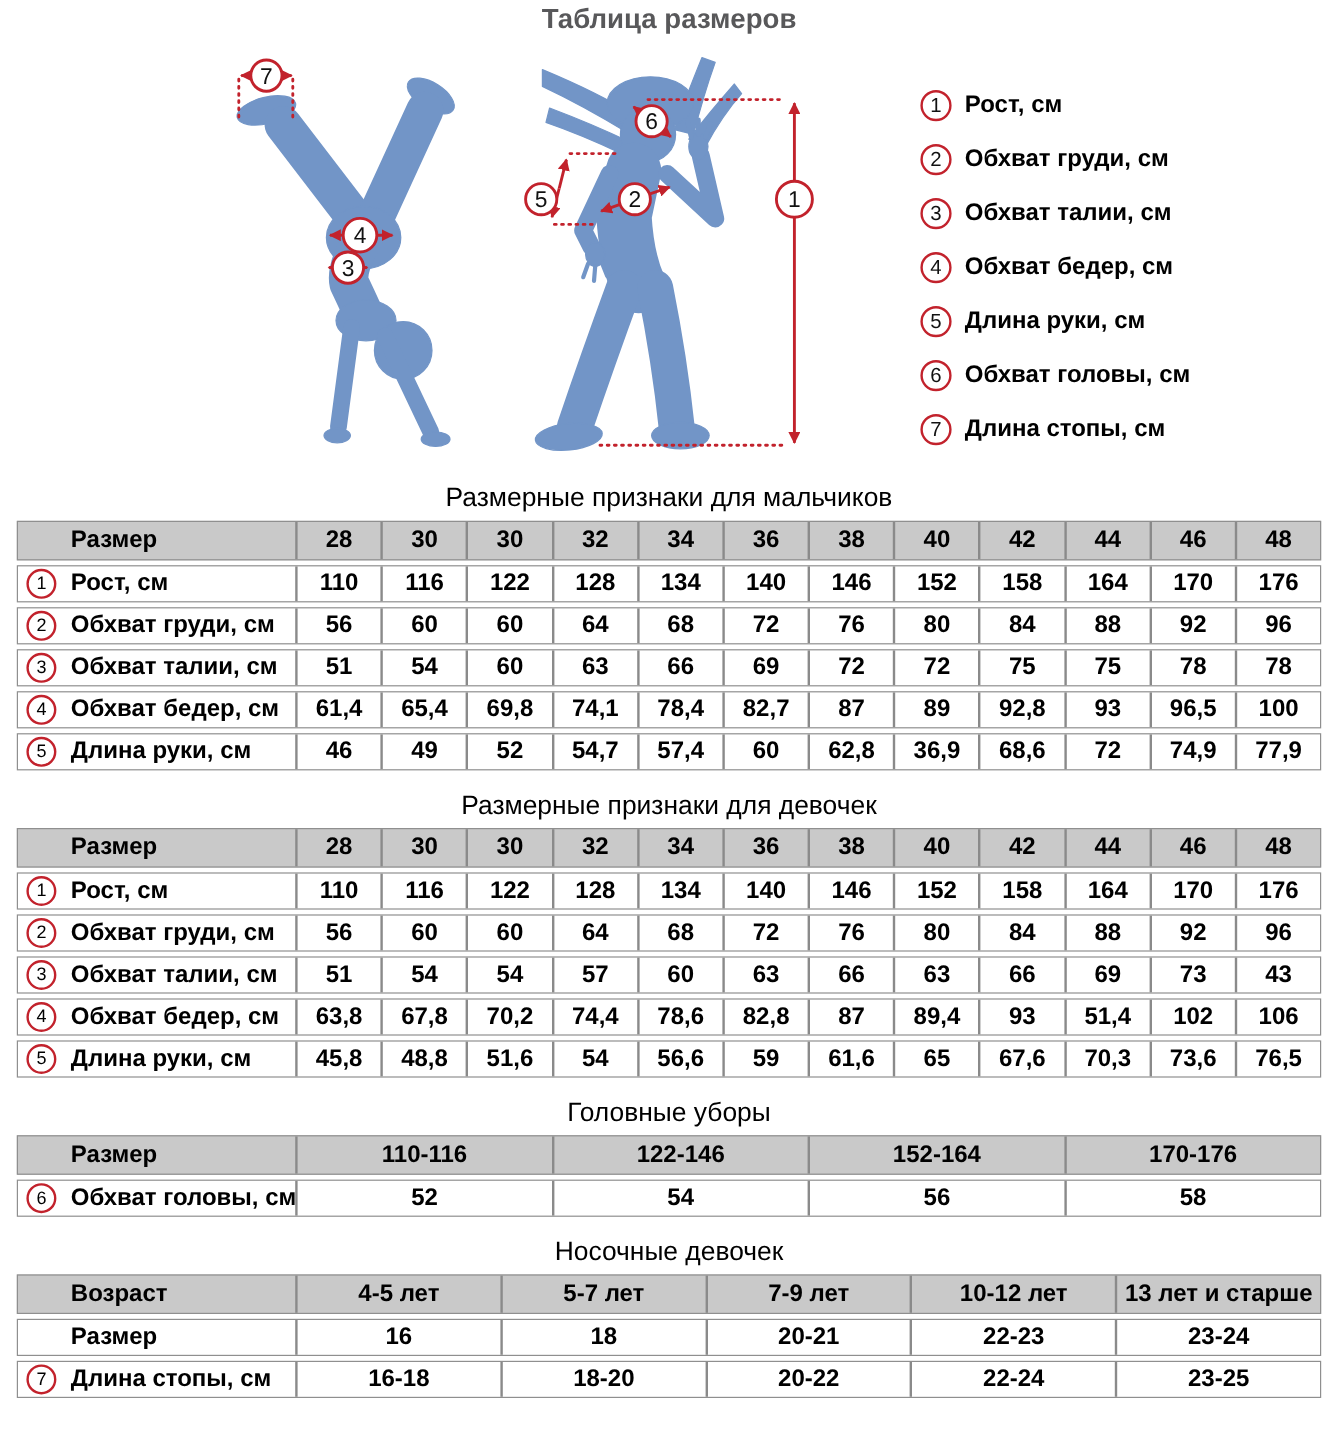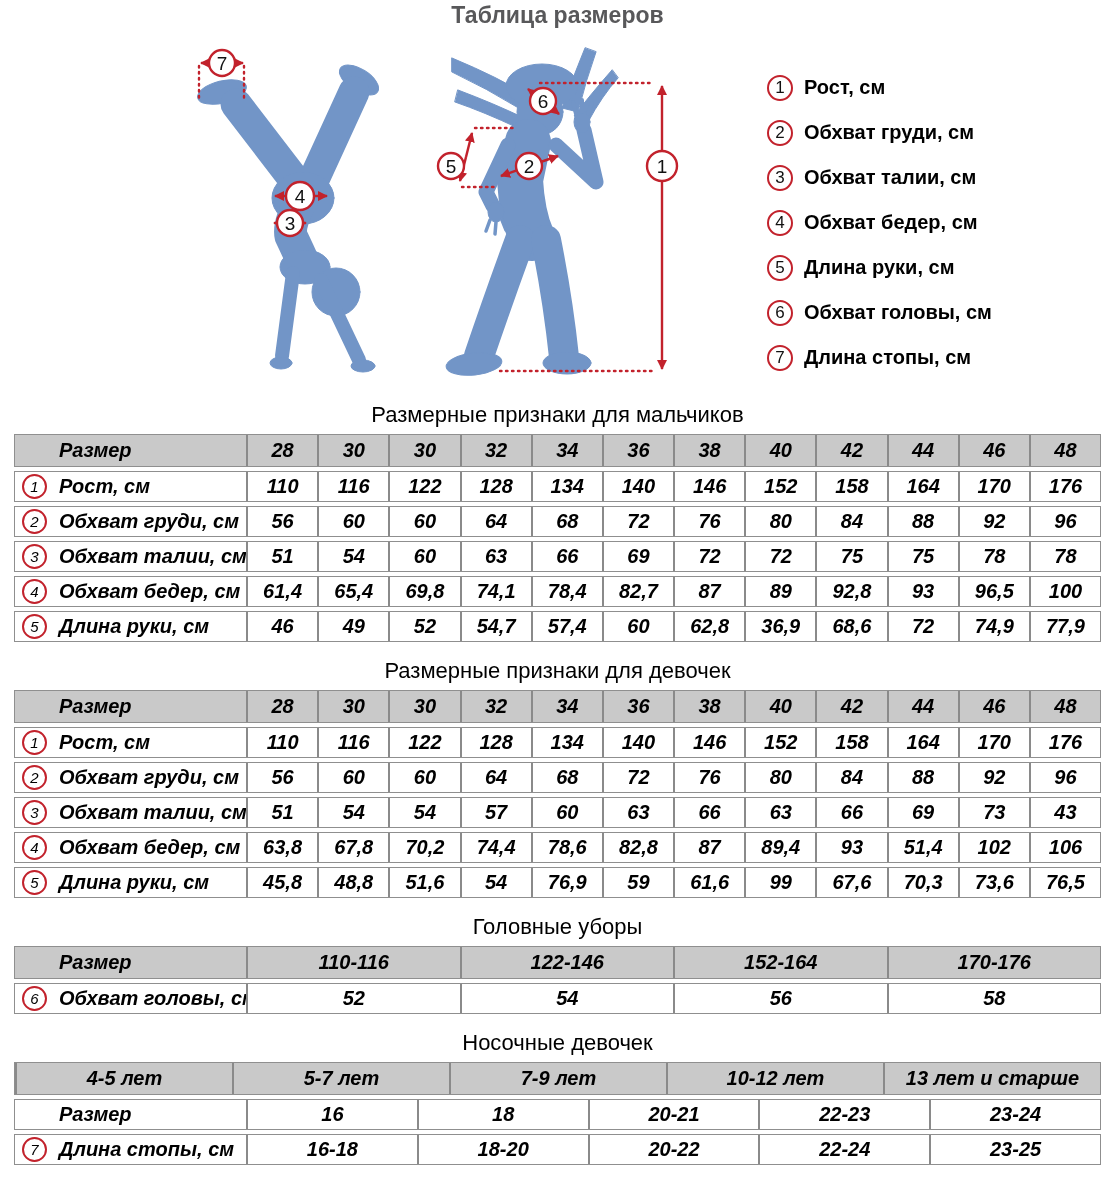--- a/index.html
+++ b/index.html
@@ -11,21 +11,21 @@
   .title{padding-top:2px;height:28px;text-align:center;font-size:23px;font-weight:bold;color:var(--title);}
   .figure{position:relative;height:360px;}
   .figure svg{position:absolute;left:0;top:0;}
   .legend{position:absolute;left:767px;top:44px;}
   .legend-row{display:flex;align-items:center;height:27px;margin-bottom:18px;}
   .lbadge{width:22px;height:22px;border:2.5px solid var(--red);border-radius:50%;background:#fff;
           display:flex;align-items:center;justify-content:center;font-size:17px;color:#111;flex:none;}
   .llabel{margin-left:11px;font-size:20px;font-weight:bold;white-space:nowrap;}
   h2.section{margin:0 0 6px 0;padding-top:12px;height:26px;text-align:center;
              font-size:22px;font-weight:normal;color:#000;}
-  .tbl{margin:4px 14px;font-style:italic;}
+  .tbl{margin:4px 14px;}
   .tr{display:flex;border:1px solid var(--brd);margin-bottom:4px;background:#fff;}
   .tr.head{background:var(--hdr);}
   .cell{display:flex;align-items:center;justify-content:center;height:29px;
         font-size:20px;font-weight:bold;overflow:hidden;white-space:nowrap;}
   .tr.head .cell{height:31px;}
   .cell.lab{width:224px;flex:none;justify-content:flex-start;padding-left:7px;}
   .cell.val{flex:1 1 0;border-left:2px solid var(--div);}
   .badge{width:21px;height:21px;border:2px solid var(--red);border-radius:50%;background:#fff;
          display:flex;align-items:center;justify-content:center;font-size:15px;font-weight:400;
          margin-right:12px;flex:none;}
@@ -362,24 +362,24 @@
       </div>
       <div class="tr">
         <div class="cell lab">
           <span class="badge">5</span>
           <span>Длина руки, см</span>
         </div>
         <div class="cell val">45,8</div>
         <div class="cell val">48,8</div>
         <div class="cell val">51,6</div>
         <div class="cell val">54</div>
-        <div class="cell val">76,9</div>
+        <div class="cell val">56,6</div>
         <div class="cell val">59</div>
         <div class="cell val">61,6</div>
-        <div class="cell val">99</div>
+        <div class="cell val">65</div>
         <div class="cell val">67,6</div>
         <div class="cell val">70,3</div>
         <div class="cell val">73,6</div>
         <div class="cell val">76,5</div>
       </div>
     </div>
 
   <h2 class="section">Головные уборы</h2>
   <div class="tbl">
       <div class="tr head">
@@ -400,20 +400,24 @@
         <div class="cell val">52</div>
         <div class="cell val">54</div>
         <div class="cell val">56</div>
         <div class="cell val">58</div>
       </div>
     </div>
 
   <h2 class="section">Носочные девочек</h2>
   <div class="tbl">
       <div class="tr head">
+        <div class="cell lab">
+          <span class="bspacer"></span>
+          <span>Возраст</span>
+        </div>
         <div class="cell val">4-5 лет</div>
         <div class="cell val">5-7 лет</div>
         <div class="cell val">7-9 лет</div>
         <div class="cell val">10-12 лет</div>
         <div class="cell val">13 лет и старше</div>
       </div>
       <div class="tr">
         <div class="cell lab">
           <span class="bspacer"></span>
           <span>Размер</span>

